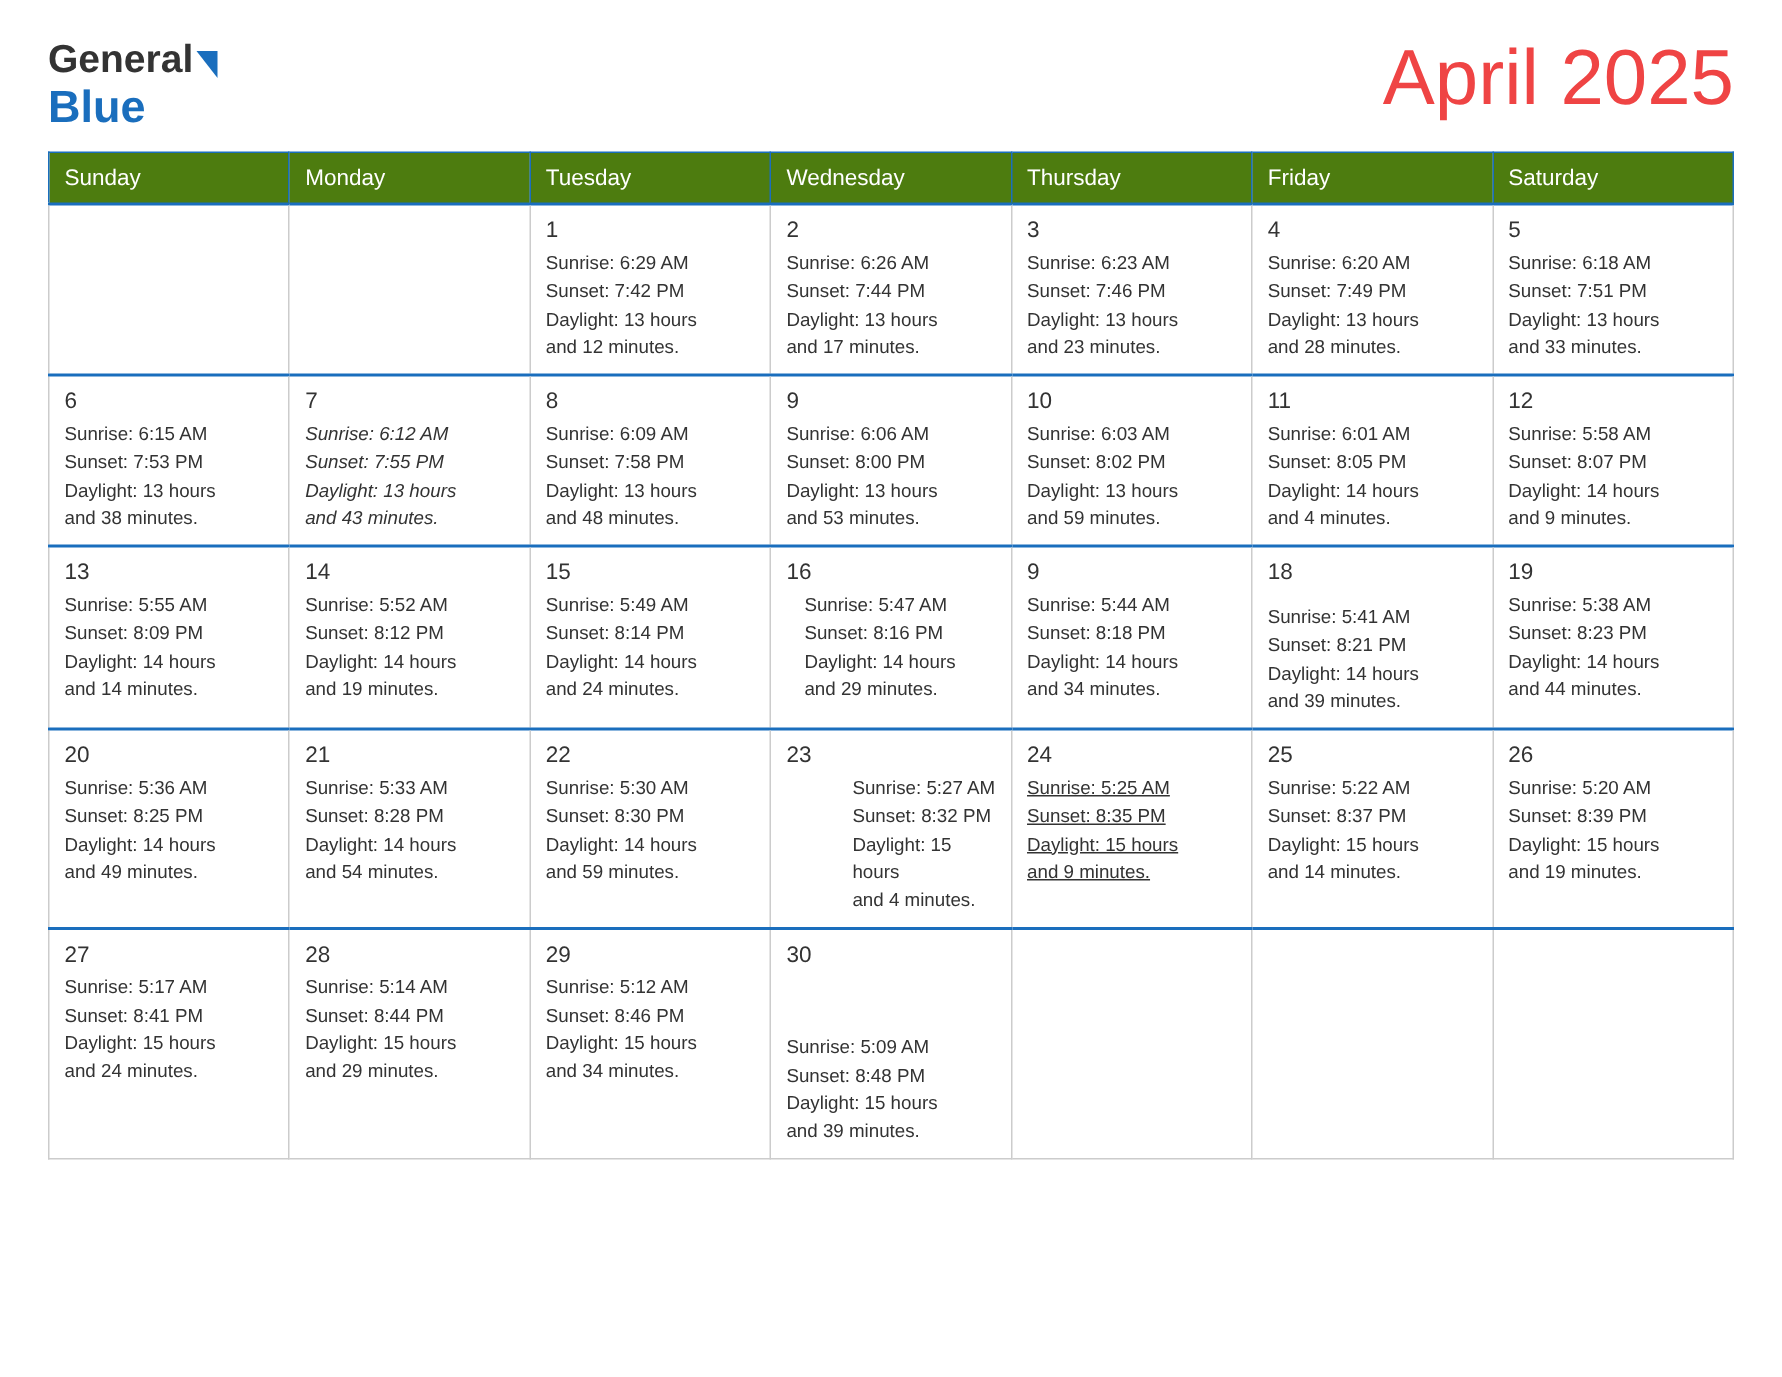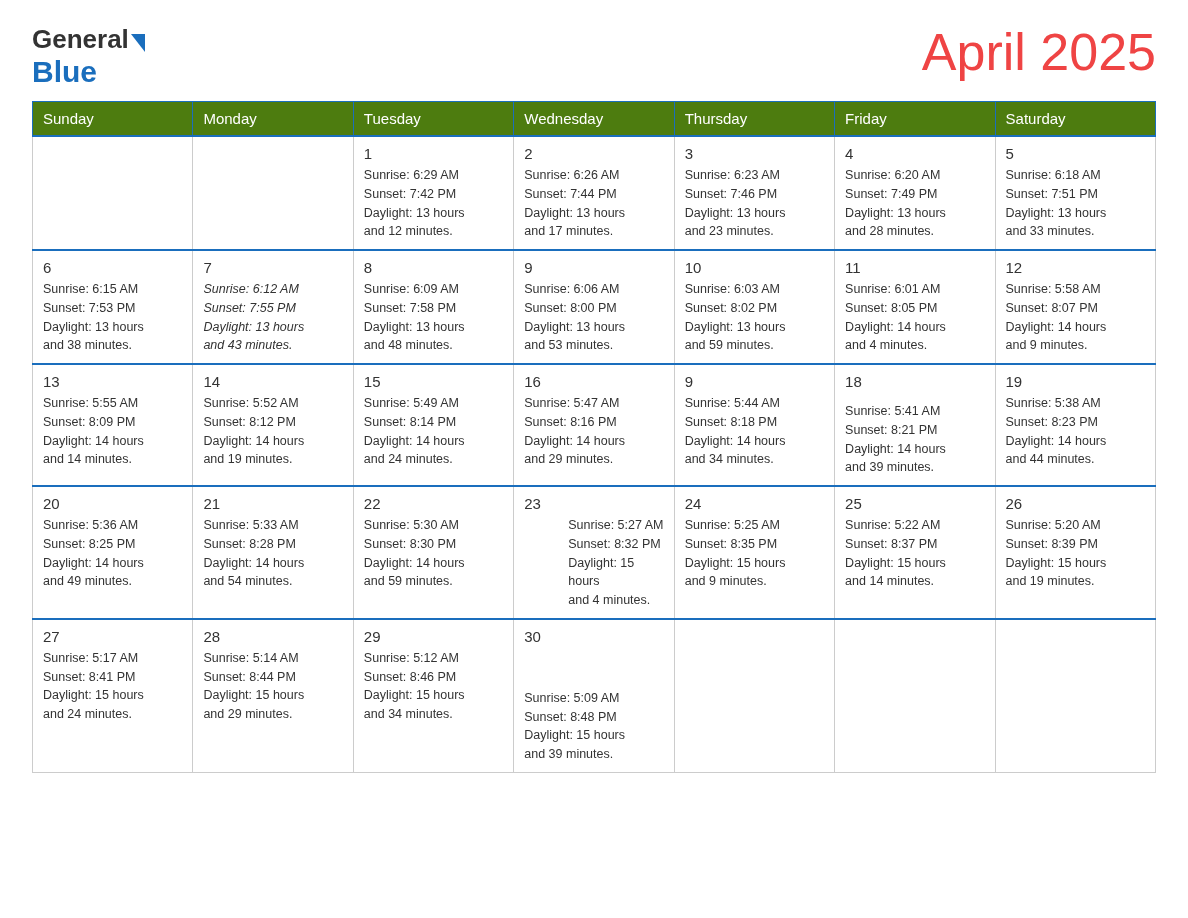--- a/index.html
+++ b/index.html
@@ -234,21 +234,21 @@
         </td>
         <td>
           <span class="day-number">15</span>
           <div class="day-info" style="white-space: pre-line;">Sunrise: 5:49 AM
 Sunset: 8:14 PM
 Daylight: 14 hours
 and 24 minutes.</div>
         </td>
         <td>
           <span class="day-number">16</span>
-          <div class="day-info" style="white-space: pre-line;">Sunrise: 5:47 AM
+          <div class="day-info" style="white-space: pre-line; margin-left: 12px;">Sunrise: 5:47 AM
 Sunset: 8:16 PM
 Daylight: 14 hours
 and 29 minutes.</div>
         </td>
         <td>
           <span class="day-number">9</span>
           <div class="day-info" style="white-space: pre-line;">Sunrise: 5:44 AM
 Sunset: 8:18 PM
 Daylight: 14 hours
 and 34 minutes.</div>
@@ -292,21 +292,21 @@
         </td>
         <td>
           <span class="day-number">23</span>
           <div class="day-info" style="white-space: pre-line; margin-left: 44px;">Sunrise: 5:27 AM
 Sunset: 8:32 PM
 Daylight: 15 hours
 and 4 minutes.</div>
         </td>
         <td>
           <span class="day-number">24</span>
-          <div class="day-info" style="white-space: pre-line;">Sunrise: 5:25 AM
+          <div class="day-info" style="white-space: pre-line; text-decoration: underline;">Sunrise: 5:25 AM
 Sunset: 8:35 PM
 Daylight: 15 hours
 and 9 minutes.</div>
         </td>
         <td>
           <span class="day-number">25</span>
           <div class="day-info" style="white-space: pre-line;">Sunrise: 5:22 AM
 Sunset: 8:37 PM
 Daylight: 15 hours
 and 14 minutes.</div>

